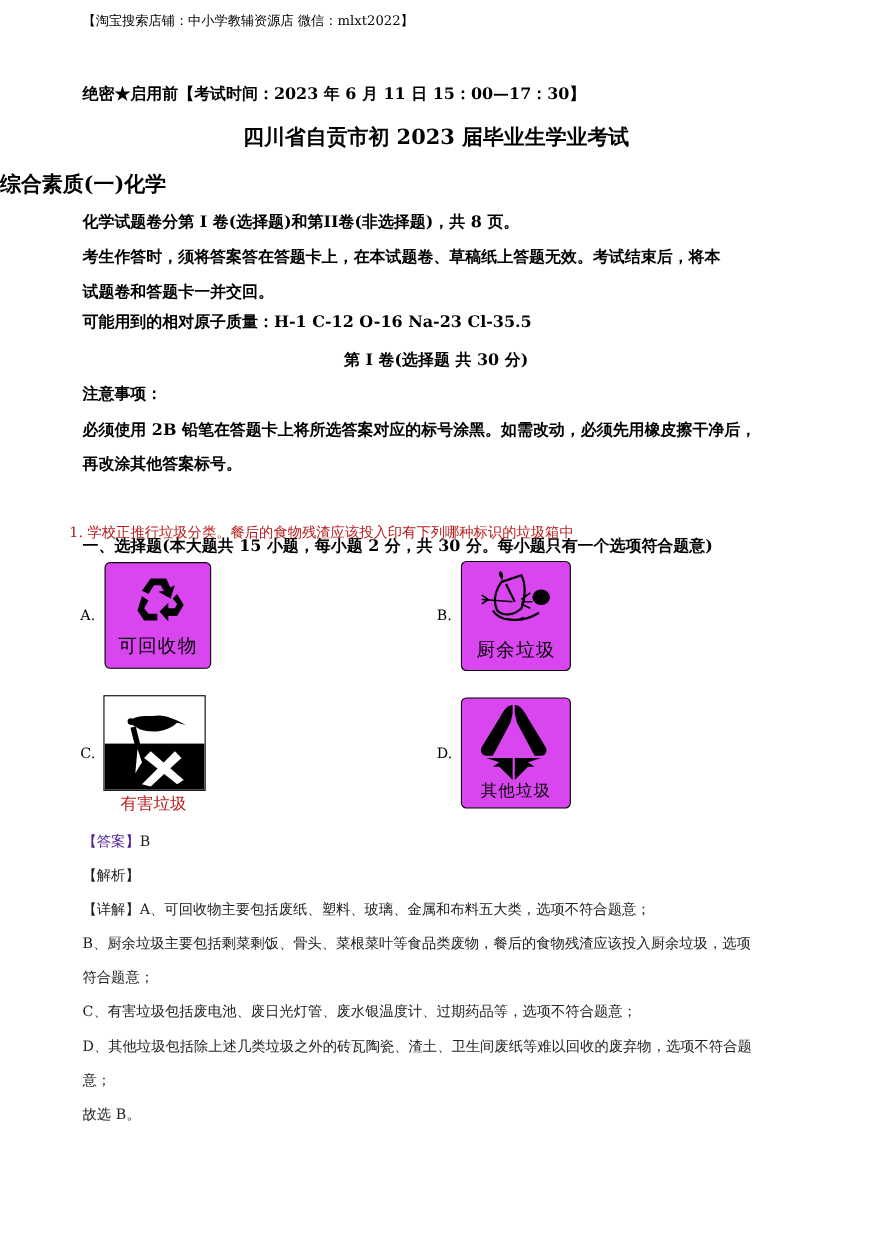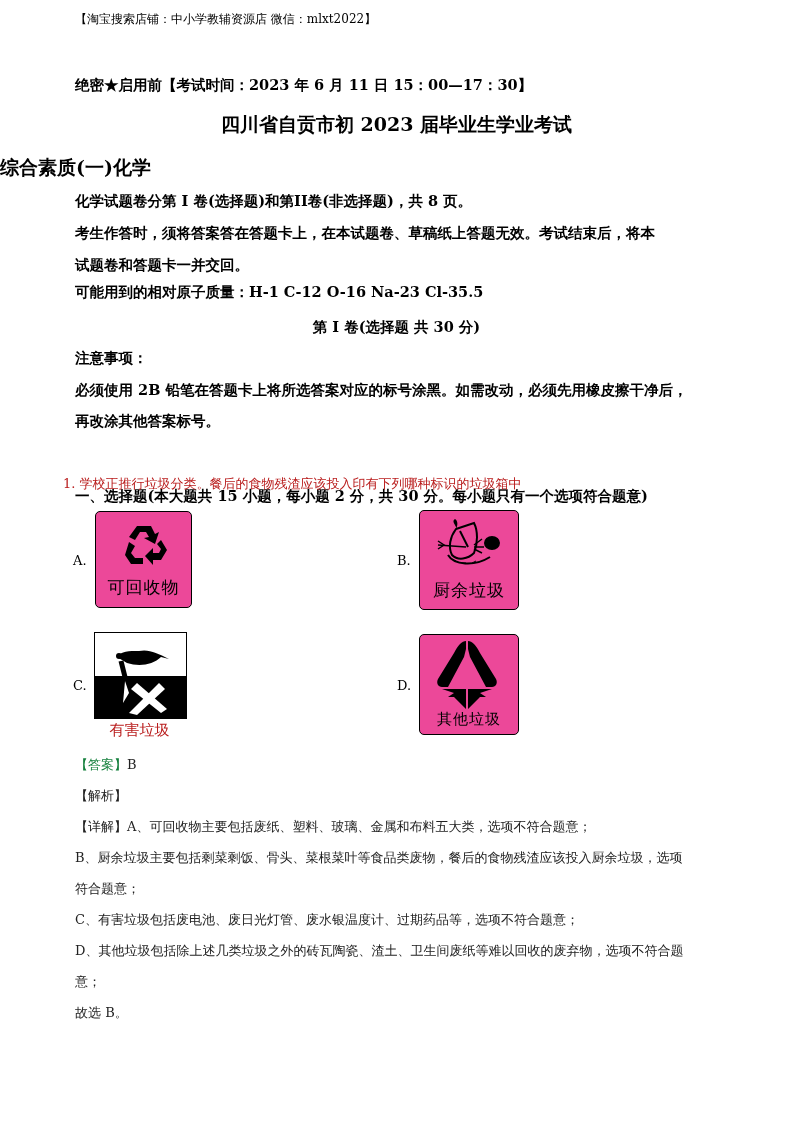--- a/index.html
+++ b/index.html
@@ -7,23 +7,23 @@
          font-family:"DejaVu Serif","Liberation Serif",serif; color:#000; }
   .abs { position:absolute; white-space:nowrap; }
   .watermark { left:75px; top:11px; font-size:12px; }
   .h-sec { left:75px; top:76px; font-size:14.5px; font-weight:bold; }
   .title1 { left:0; width:793px; text-align:center; top:112px; font-size:19px; font-weight:bold; }
   .title2 { left:0; width:793px; top:155px; font-size:19px; font-weight:bold; }
   .p { left:75px; font-size:14.5px; font-weight:bold; }
   .center { left:0; width:793px; text-align:center; font-size:14.5px; font-weight:bold; }
   .q { left:63px; font-size:13px; font-weight:normal; color:#b91c1c; }
   .opt-label { font-size:13px; }
-  .sign { position:absolute; border:1.3px solid #000; border-radius:5px; background:#ec4899; box-sizing:border-box; }
+  .sign { position:absolute; border:1.3px solid #000; border-radius:5px; background:#d946ef; box-sizing:border-box; }
   .sign-text { position:absolute; left:0; width:100%; text-align:center; font-size:17px; letter-spacing:1px; }
-  .blue { color:#15803d; }
+  .blue { color:#4c1d95; }
   .body-text { left:75px; font-size:13px; color:#222; }
 </style>
 </head>
 <body>
 
 <div class="abs watermark">【淘宝搜索店铺：中小学教辅资源店  微信：mlxt2022】</div>
 
 <div class="abs h-sec">绝密★启用前【考试时间：2023 年 6 月 11 日 15：00—17：30】</div>
 <div class="abs title1">四川省自贡市初 2023 届毕业生学业考试</div>
 <div class="abs title2">综合素质(一)化学</div>

